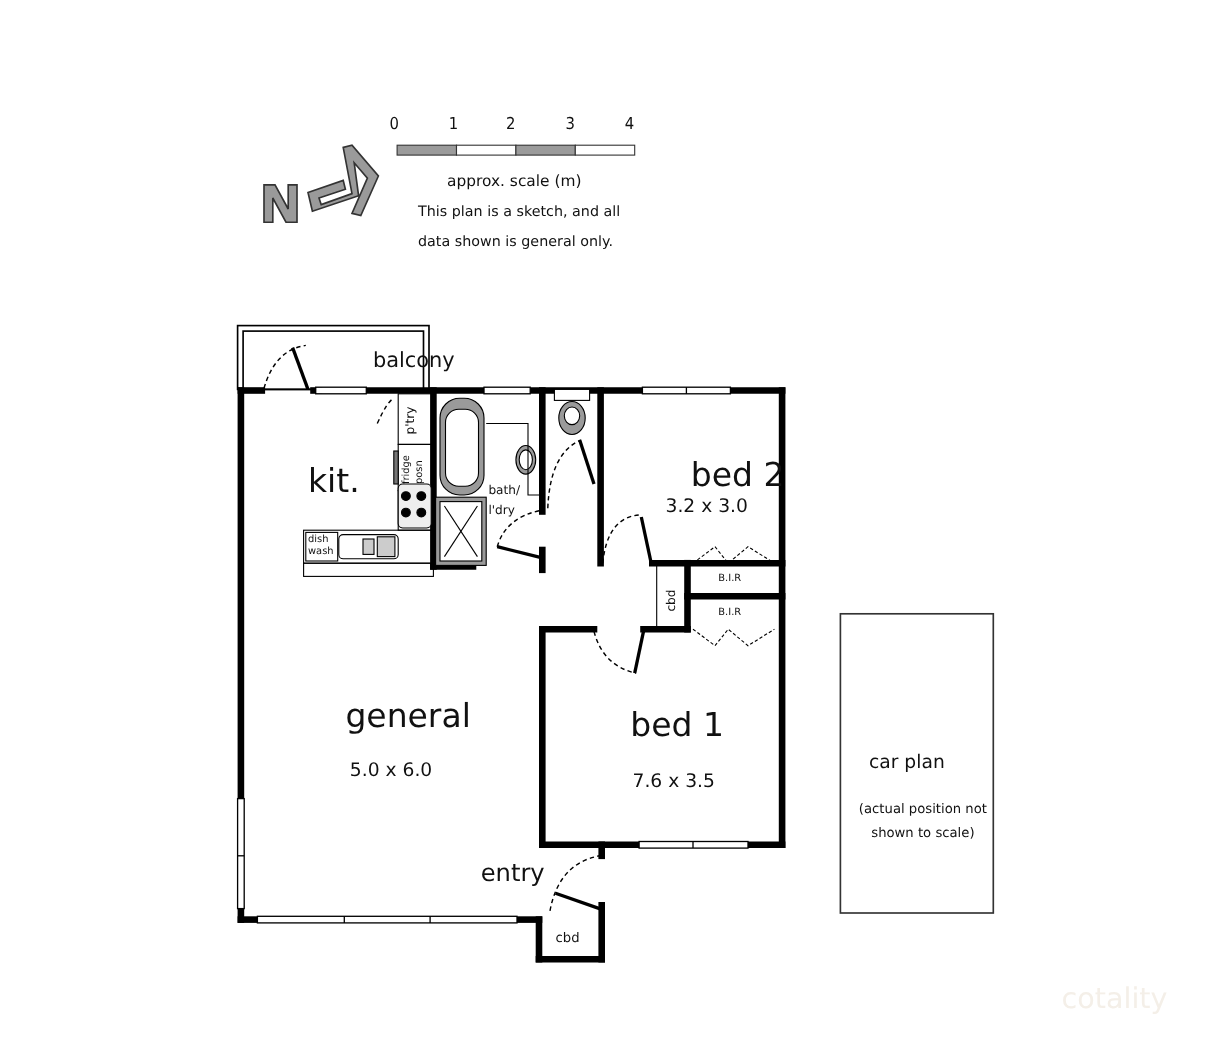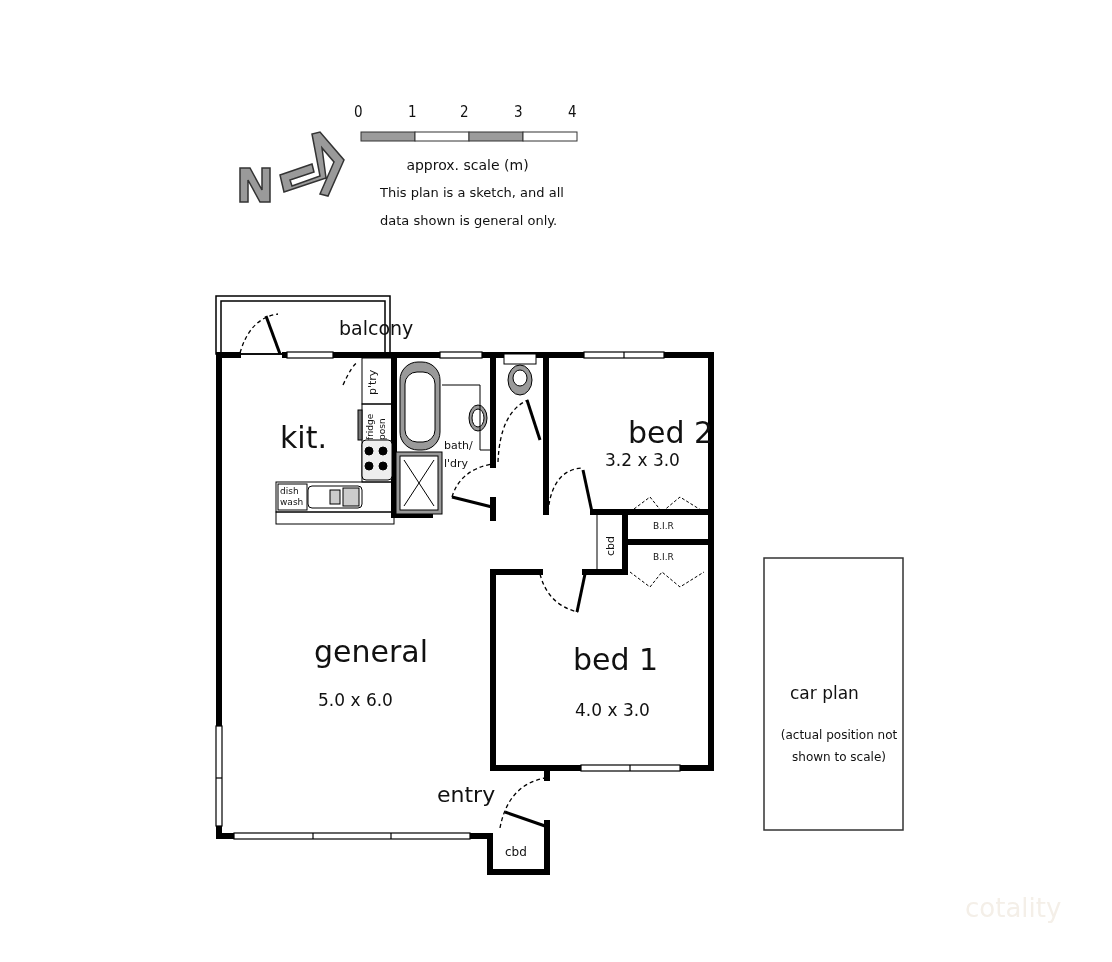--- a/index.html
+++ b/index.html
@@ -182,21 +182,21 @@
 <div class="abs room-dim" style="left:605px; top:450px;">3.2 x 3.0</div>
 
 <div class="abs tiny" style="left:653px; top:521px;">B.I.R</div>
 <div class="abs tiny" style="left:653px; top:552px;">B.I.R</div>
 <div class="abs small" style="left:604px; top:556px; transform:rotate(-90deg); transform-origin:left top;">cbd</div>
 
 <div class="abs room-big" style="left:314px; top:634px;">general</div>
 <div class="abs room-dim" style="left:318px; top:690px;">5.0 x 6.0</div>
 
 <div class="abs room-big" style="left:573px; top:642px;">bed 1</div>
-<div class="abs room-dim" style="left:575px; top:700px;">4.0 x 3.0</div>
+<div class="abs room-dim" style="left:575px; top:700px;">7.6 x 3.5</div>
 
 <div class="abs" style="left:437px; top:782px; font-size:22px;">entry</div>
 <div class="abs small" style="left:505px; top:845px; font-size:12px;">cbd</div>
 
 <div class="abs" style="left:790px; top:683px; font-size:17px;">car plan</div>
 <div class="abs" style="left:774px; top:728px; font-size:12px; width:130px; text-align:center;">(actual position not</div>
 <div class="abs" style="left:774px; top:750px; font-size:12px; width:130px; text-align:center;">shown to scale)</div>
 
 <div class="wm">cotality</div>
 

